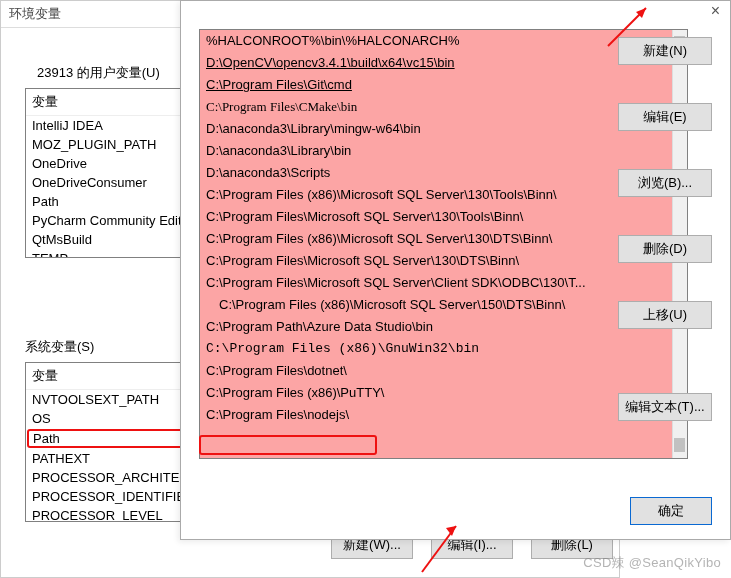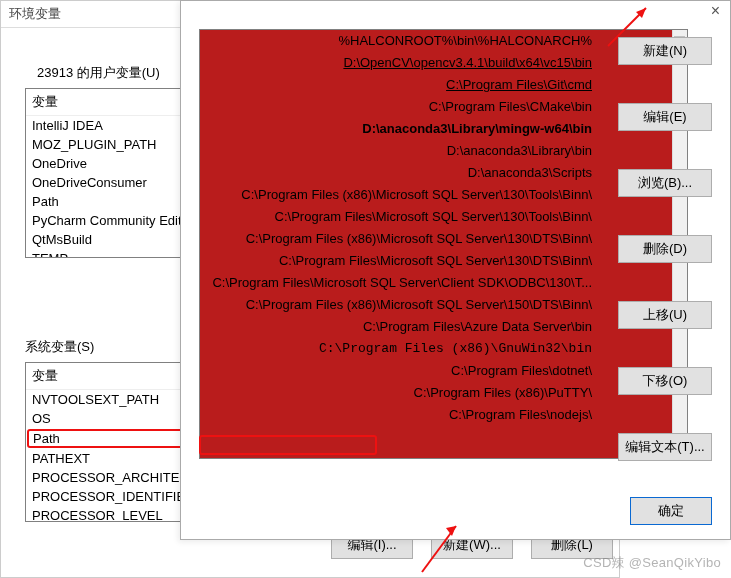--- a/index.html
+++ b/index.html
@@ -11,21 +11,21 @@
     .list-box { margin: 0 24px; height: 148px; border: 1px solid #808080; background: #fff; overflow: hidden; }
     .list-header { padding: 4px 6px; border-bottom: 1px solid #eee; color: #000; }
     .list-row { padding: 2px 6px; white-space: nowrap; }
     .list-row.highlight { border: 2px solid #e11; border-radius: 3px; padding: 0 4px; margin: 1px; }
     .sys-box { height: 160px; }
     .bottom-btns { display: flex; gap: 18px; position: absolute; bottom: 18px; left: 330px; }
     .btn { min-width: 82px; height: 28px; background: #e1e1e1; border: 1px solid #adadad; text-align: center; line-height: 26px; font-size: 13px; cursor: pointer; }
     .front-dialog { position: absolute; left: 180px; top: 0; width: 551px; height: 540px; border: 1px solid #aaa; background: #fff; box-shadow: -2px 2px 6px rgba(0,0,0,0.08); }
     .front-header { height: 20px; padding: 0 10px; color: #777; font-size: 12px; display: flex; align-items: center; justify-content: space-between; overflow: hidden; }
     .close-x { color: #555; font-size: 16px; }
-    .path-list { position: absolute; left: 18px; top: 28px; width: 489px; height: 430px; border: 1px solid #808080; background: #b91c1c; overflow: hidden; text-align: right; }
+    .path-list { position: absolute; left: 18px; top: 28px; width: 489px; height: 430px; border: 1px solid #808080; background: #fca5a5; overflow: hidden; }
     .path-row { padding: 2px 6px; white-space: nowrap; overflow: hidden; text-overflow: ellipsis; font-size: 13px; line-height: 18px; }
     .scroll-stub { position: absolute; right: 0; top: 0; width: 15px; height: 100%; background: #f0f0f0; border-left: 1px solid #ddd; }
     .scroll-thumb { position: absolute; right: 2px; width: 11px; background: #c1c1c1; }
     .right-btns { position: absolute; right: 18px; top: 36px; display: flex; flex-direction: column; gap: 12px; justify-content: space-between; }
     .right-btns .group-gap { height: 14px; }
     .btn-wide { min-width: 94px; position: relative; }
     .red-rect { position: absolute; left: 18px; top: 434px; width: 178px; height: 20px; border: 2px solid #e11; border-radius: 3px; pointer-events: none; }
     .ok-row { position: absolute; right: 18px; bottom: 14px; display: flex; gap: 26px; }
     .ok-row .btn { min-width: 82px; }
     .ok-btn { border: 1px solid #0a69d2; }
@@ -59,47 +59,47 @@
         <div class="list-row">NVTOOLSEXT_PATH</div>
         <div class="list-row">OS</div>
         <div class="list-row highlight">Path</div>
         <div class="list-row">PATHEXT</div>
         <div class="list-row">PROCESSOR_ARCHITECTURE</div>
         <div class="list-row">PROCESSOR_IDENTIFIER</div>
         <div class="list-row">PROCESSOR_LEVEL</div>
       </div>
   </div>
   <div class="bottom-btns">
+    <div class="btn">新建(W)...</div>
     <div class="btn">编辑(I)...</div>
-    <div class="btn">新建(W)...</div>
     <div class="btn">删除(L)</div>
   </div>
 </div>
 
 <div class="front-dialog">
   <div class="front-header">
     <span style="visibility:hidden;">编辑环境变量</span>
     <span class="close-x">×</span>
   </div>
   <div class="path-list">
     <div id="path-rows">
         <div class="path-row" style="width: 398px;">%HALCONROOT%\bin\%HALCONARCH%</div>
         <div class="path-row" style="width: 398px; text-decoration: underline;">D:\OpenCV\opencv3.4.1\build\x64\vc15\bin</div>
         <div class="path-row" style="width: 398px; text-decoration: underline;">C:\Program Files\Git\cmd</div>
-        <div class="path-row" style="width: 398px;">C:\Program Files\CMake\bin</div>
-        <div class="path-row" style="width: 398px; font-weight: bold;">D:\anaconda3\Library\mingw-w64\bin</div>
+        <div class="path-row" style="width: 398px; font-family: Liberation Serif, serif;">C:\Program Files\CMake\bin</div>
+        <div class="path-row" style="width: 398px;">D:\anaconda3\Library\mingw-w64\bin</div>
         <div class="path-row" style="width: 398px;">D:\anaconda3\Library\bin</div>
         <div class="path-row" style="width: 398px;">D:\anaconda3\Scripts</div>
         <div class="path-row" style="width: 398px;">C:\Program Files (x86)\Microsoft SQL Server\130\Tools\Binn\</div>
         <div class="path-row" style="width: 398px;">C:\Program Files\Microsoft SQL Server\130\Tools\Binn\</div>
         <div class="path-row" style="width: 398px;">C:\Program Files (x86)\Microsoft SQL Server\130\DTS\Binn\</div>
         <div class="path-row" style="width: 398px;">C:\Program Files\Microsoft SQL Server\130\DTS\Binn\</div>
         <div class="path-row" style="width: 398px;">C:\Program Files\Microsoft SQL Server\Client SDK\ODBC\130\T...</div>
-        <div class="path-row" style="width: 398px;">C:\Program Files (x86)\Microsoft SQL Server\150\DTS\Binn\</div>
-        <div class="path-row" style="width: 398px;">C:\Program Files\Azure Data Server\bin</div>
+        <div class="path-row" style="width: 398px; margin-left: 13px;">C:\Program Files (x86)\Microsoft SQL Server\150\DTS\Binn\</div>
+        <div class="path-row" style="width: 398px;">C:\Program Path\Azure Data Studio\bin</div>
         <div class="path-row" style="width: 398px; font-family: Liberation Mono, monospace;">C:\Program Files (x86)\GnuWin32\bin</div>
         <div class="path-row" style="width: 398px;">C:\Program Files\dotnet\</div>
         <div class="path-row" style="width: 398px;">C:\Program Files (x86)\PuTTY\</div>
         <div class="path-row" style="width: 398px;">C:\Program Files\nodejs\</div>
       </div>
     <div class="scroll-stub">
       <div class="scroll-thumb" style="top:6px;height:14px;"></div>
       <div class="scroll-thumb" style="bottom:6px;height:14px;"></div>
     </div>
   </div>
@@ -108,21 +108,20 @@
     <div class="btn btn-wide">新建(N)</div>
     <div class="group-gap"></div>
     <div class="btn btn-wide">编辑(E)</div>
     <div class="group-gap"></div>
     <div class="btn btn-wide">浏览(B)...</div>
     <div class="group-gap"></div>
     <div class="btn btn-wide">删除(D)</div>
     <div class="group-gap"></div>
     <div class="btn btn-wide">上移(U)</div>
     <div class="group-gap"></div>
-    <div class="btn btn-wide">下移(O)</div>
     <div class="group-gap"></div>
     <div class="btn btn-wide">编辑文本(T)...</div>
   </div>
   <div class="ok-row">
     <div class="btn ok-btn">确定</div>
   </div>
 </div>
 
 <div class="arrow" style="left:606px;top:2px;">
   <svg width="48" height="46">

